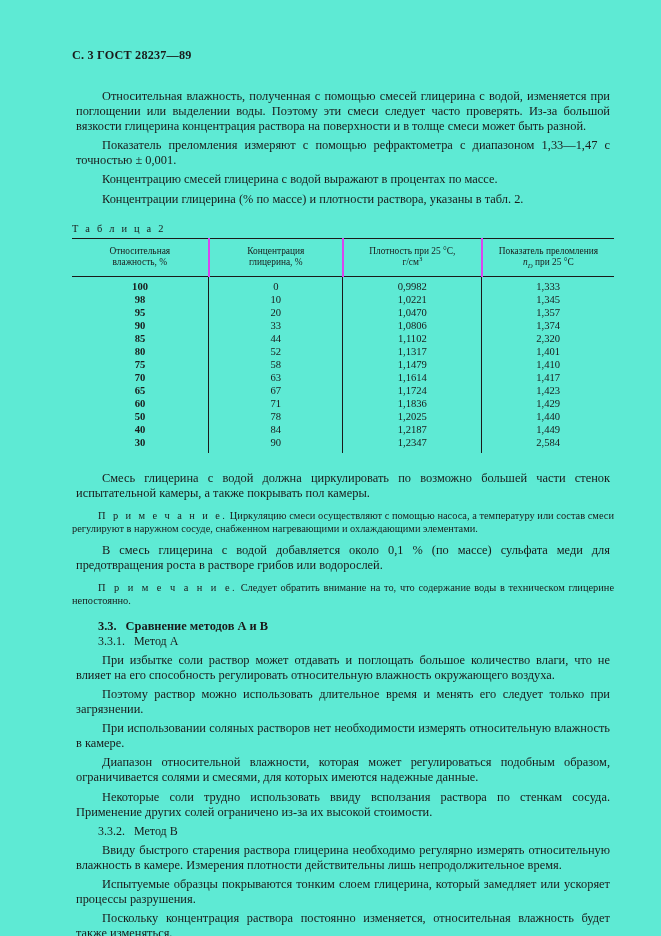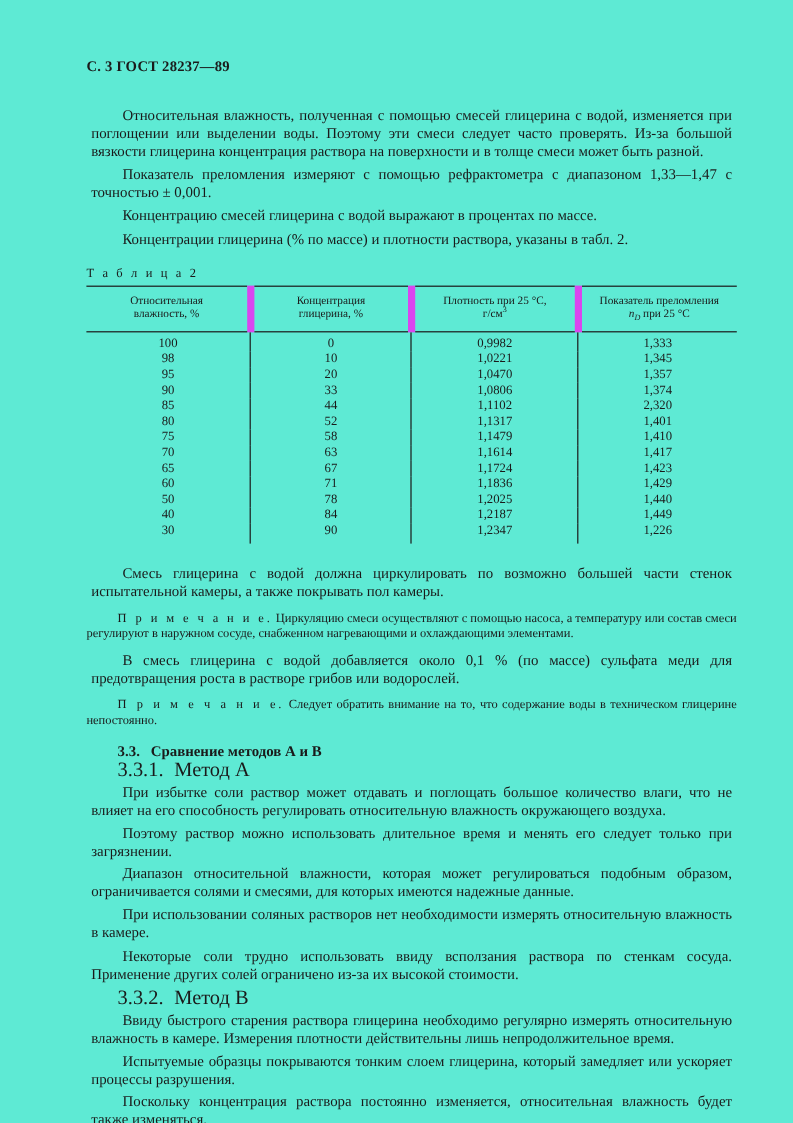--- a/index.html
+++ b/index.html
@@ -64,21 +64,21 @@
 
   
   p.heading {
     font-size: 12.4px;
     line-height: 15.1px;
     font-weight: bold;
     text-indent: 26px;
     margin: 11px 0 0 0;
   }
   p.subheading {
-    font-size: 17px;
+    font-size: 12px;
     line-height: 15.1px;
     text-indent: 26px;
     margin: 0;
   }
   .num-gap { display: inline-block; width: 9px; }
 
   
   .table-caption {
     font-size: 10.4px;
     letter-spacing: 2.2px;
@@ -90,35 +90,35 @@
     table-layout: fixed;
     margin: 0;
   }
   table.gost thead th {
     font-weight: normal;
     font-size: 9.4px;
     line-height: 11.6px;
     text-align: center;
     vertical-align: middle;
     padding: 7px 4px 7px 4px;
-    border-left: 6px solid #d946ef;
+    border-left: 2px solid #d946ef;
   }
   table.gost thead th:first-child { border-left: none; }
   table.gost thead tr {
     border-top: 1.6px solid #1a1a1a;
     border-bottom: 1.6px solid #1a1a1a;
   }
   table.gost tbody td {
     font-size: 10.6px;
     line-height: 13.0px;
     text-align: center;
     padding: 0;
     border-left: 1px solid #1a1a1a;
   }
-  table.gost tbody td:first-child { border-left: none; }
+  table.gost tbody td:first-child { border-left: none; font-weight: bold; }
   table.gost tbody tr:first-child td { padding-top: 3px; }
   table.gost tbody tr:last-child td { padding-bottom: 4px; }
   .col-a { width: 25.2%; }
   .col-b { width: 24.8%; }
   .col-c { width: 25.6%; }
   .col-d { width: 24.4%; }
 
   sup.sup { font-size: 0.72em; vertical-align: super; line-height: 0; }
   sub.sub { font-size: 0.72em; vertical-align: sub; line-height: 0; }
   i.ital { font-style: italic; }
@@ -237,21 +237,21 @@
           <tr>
             <td>40</td>
             <td>84</td>
             <td>1,2187</td>
             <td>1,449</td>
           </tr>
           <tr>
             <td>30</td>
             <td>90</td>
             <td>1,2347</td>
-            <td>1,226</td>
+            <td>2,584</td>
           </tr>
         </tbody>
     </table>
 
     <p class="body after-table">Смесь глицерина с водой должна циркулировать по возможно большей части стенок испытательной камеры, а также покрывать пол камеры.</p>
 
     <p class="note">
       <span class="note-label">П р и м е ч а н и е.</span><span> Циркуляцию смеси осуществляют с помощью насоса, а температуру или состав смеси регулируют в наружном сосуде, снабженном нагревающими и охлаждающими элементами.</span>
     </p>
 
@@ -264,22 +264,22 @@
     <p class="heading">
       <span>3.3.</span><span class="num-gap"></span><span>Сравнение методов А и В</span>
     </p>
 
     <p class="subheading">
       <span>3.3.1.</span><span class="num-gap"></span><span>Метод А</span>
     </p>
 
     <p class="body">При избытке соли раствор может отдавать и поглощать большое количество влаги, что не влияет на его способность регулировать относительную влажность окружающего воздуха.</p>
     <p class="body">Поэтому раствор можно использовать длительное время и менять его следует только при загрязнении.</p>
+    <p class="body">При использовании соляных растворов нет необходимости измерять относительную влажность в камере.</p>
     <p class="body">Диапазон относительной влажности, которая может регулироваться подобным образом, ограничивается солями и смесями, для которых имеются надежные данные.</p>
-    <p class="body">При использовании соляных растворов нет необходимости измерять относительную влажность в камере.</p>
     <p class="body">Некоторые соли трудно использовать ввиду всползания раствора по стенкам сосуда. Применение других солей ограничено из-за их высокой стоимости.</p>
 
     <p class="subheading">
       <span>3.3.2.</span><span class="num-gap"></span><span>Метод В</span>
     </p>
 
     <p class="body">Ввиду быстрого старения раствора глицерина необходимо регулярно измерять относительную влажность в камере. Измерения плотности действительны лишь непродолжительное время.</p>
     <p class="body">Испытуемые образцы покрываются тонким слоем глицерина, который замедляет или ускоряет процессы разрушения.</p>
     <p class="body">Поскольку концентрация раствора постоянно изменяется, относительная влажность будет также изменяться.</p>
     <p class="body">Метод В, следовательно, требует большего внимания, чем метод А.</p>

